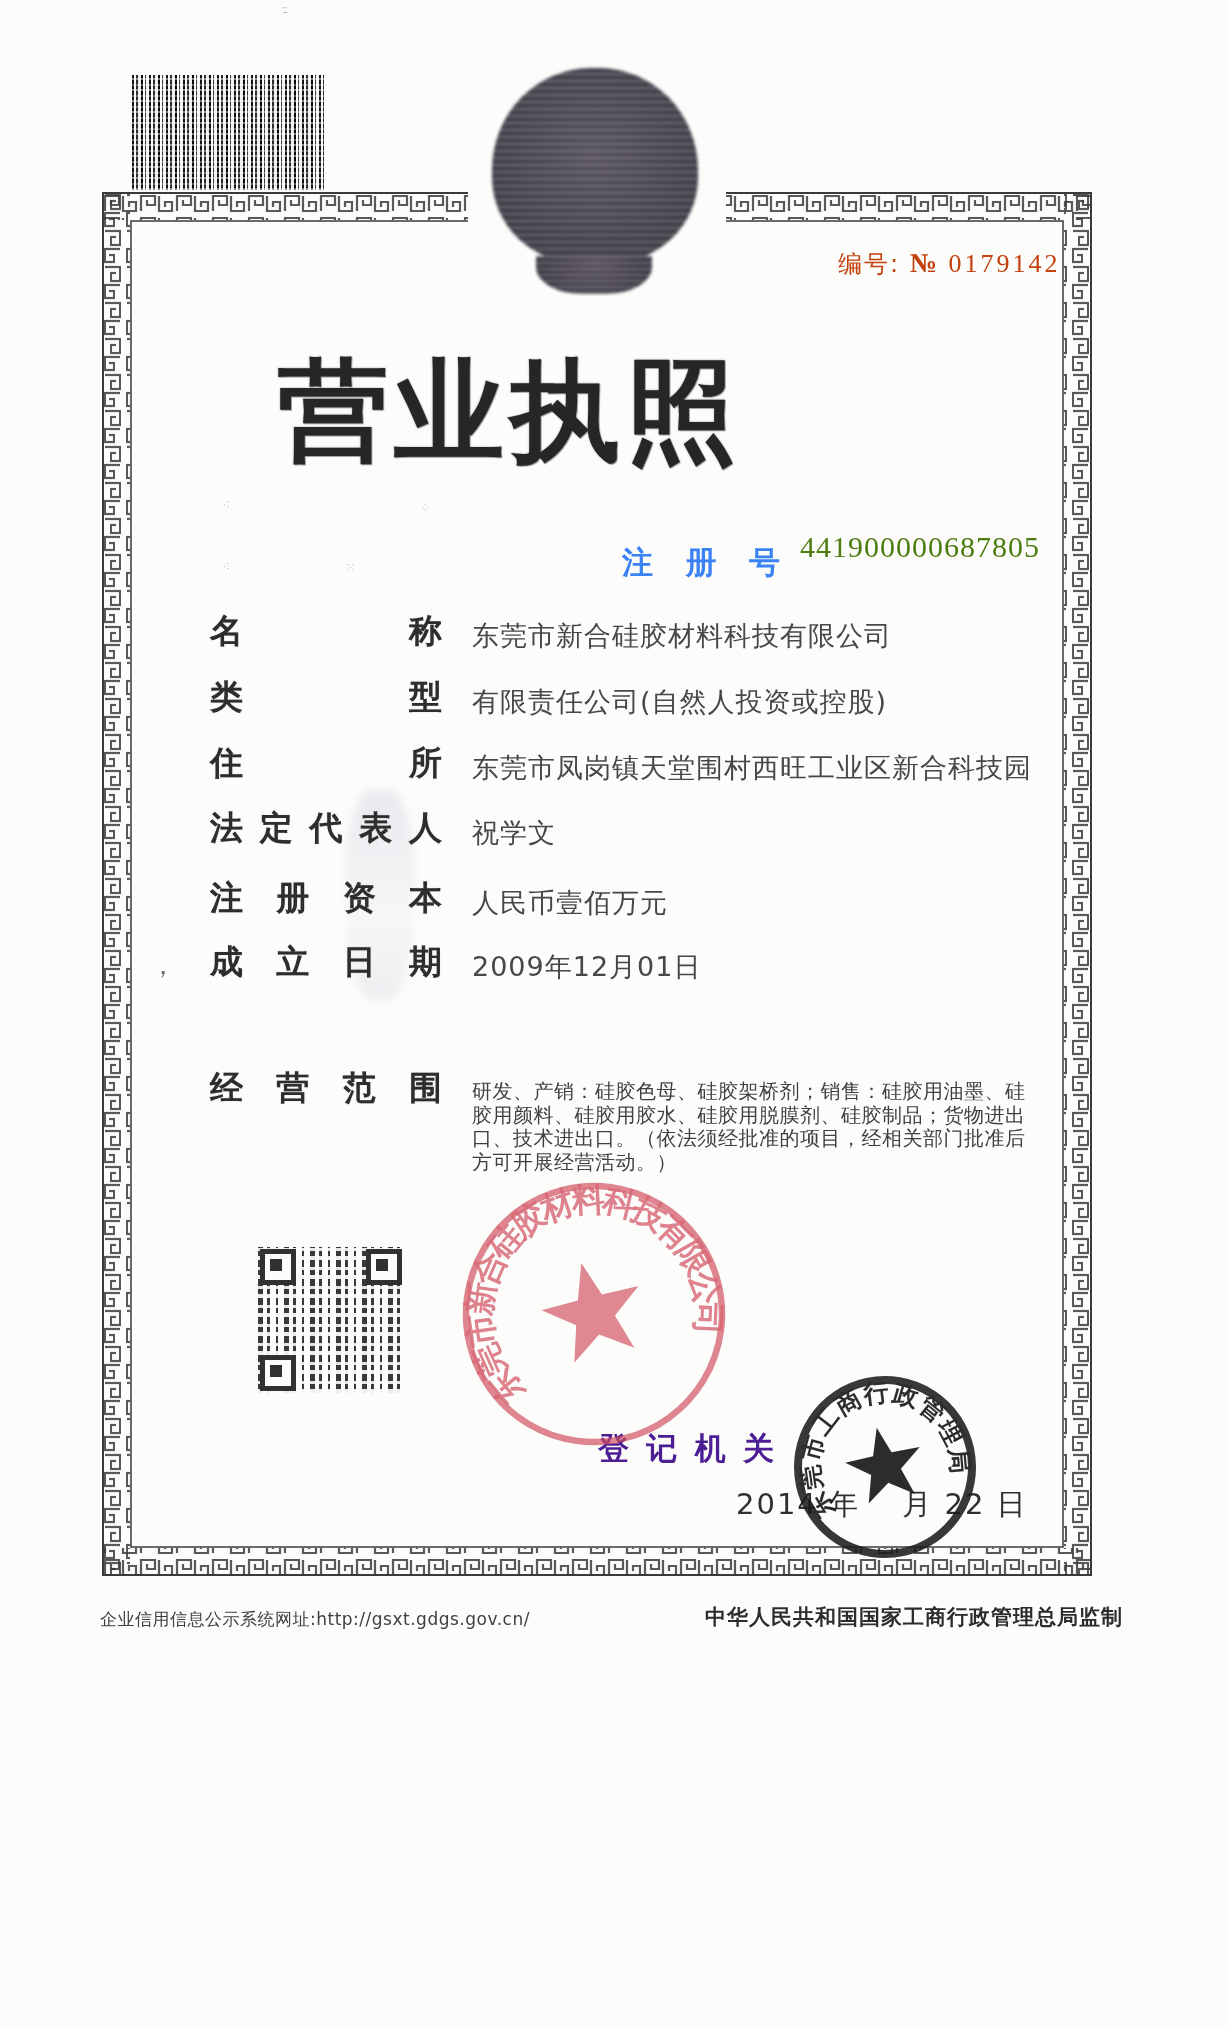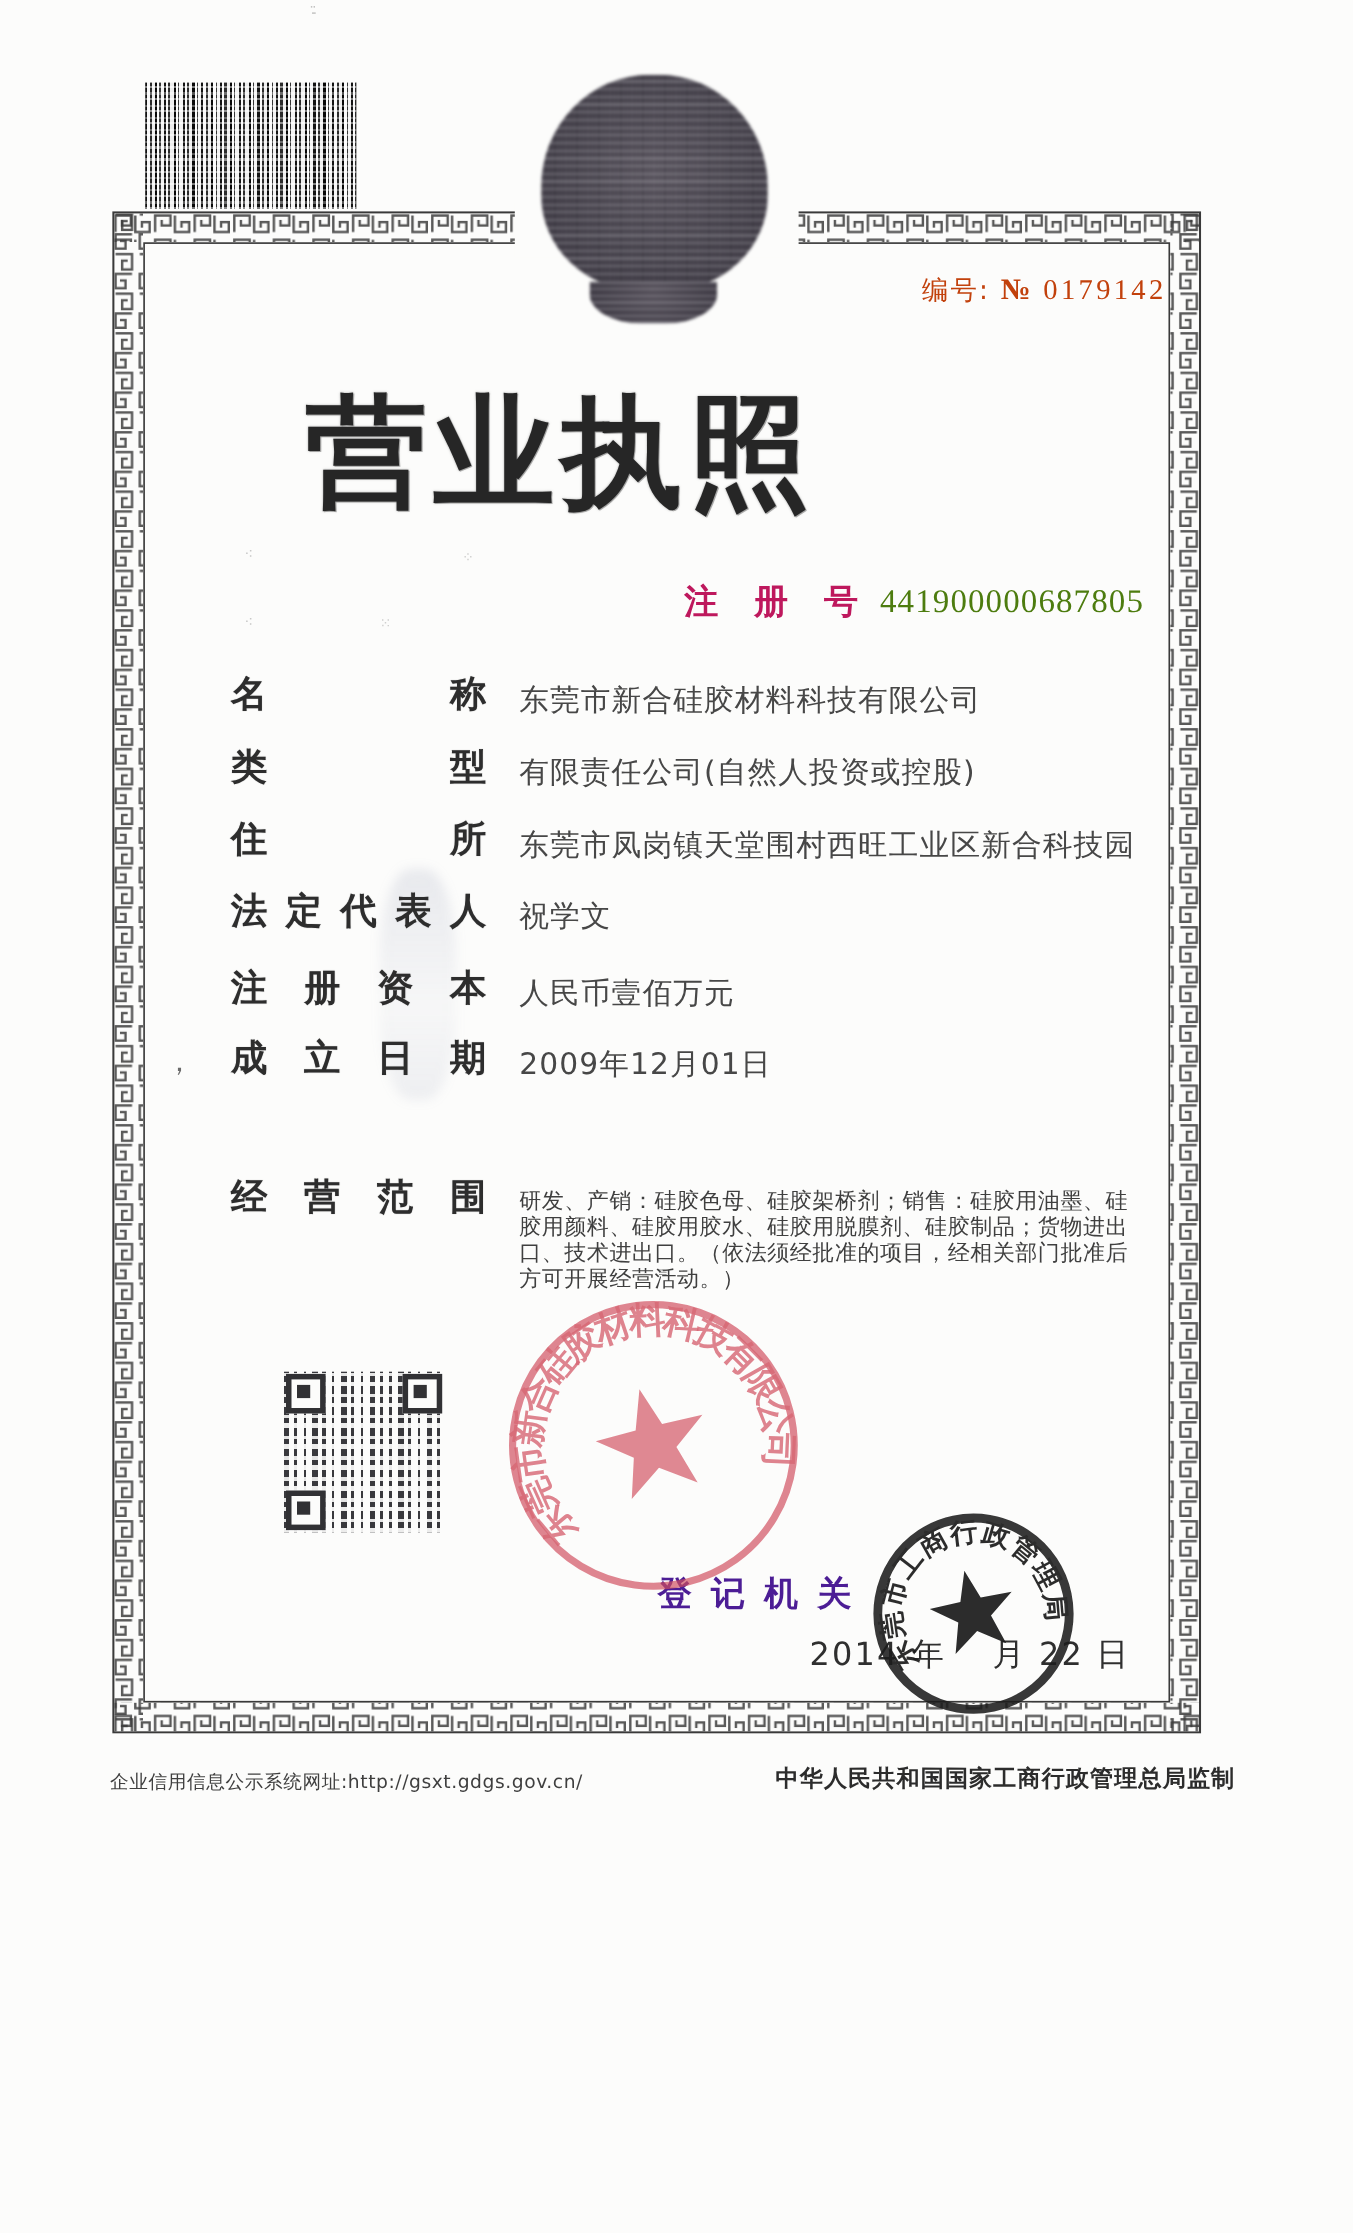--- a/index.html
+++ b/index.html
@@ -43,22 +43,22 @@
   }
   .serial .nosign{font-family:"Liberation Serif", serif; font-weight:bold; font-size:27px;}
   .serial .snum{font-family:"Liberation Serif", serif; font-size:26px; letter-spacing:3px;}
   .title{
     position:absolute; left:278px; top:338px; z-index:4;
     font-size:110px; font-weight:900; letter-spacing:6px; color:#262626;
     text-shadow:0 0 2px rgba(70,70,70,.55), 1px 1px 0 rgba(50,50,50,.35);
     white-space:nowrap;
   }
   .reg-label{
-    position:absolute; left:622px; top:526px; width:158px; z-index:4;
-    font-size:31px; font-weight:700; color:#be185d;
+    position:absolute; left:622px; top:542px; width:158px; z-index:4;
+    font-size:31px; font-weight:700; color:#3b82f6;
     text-align:justify; text-align-last:justify;
   }
   .reg-value{
     position:absolute; left:800px; top:530px; z-index:4;
     font-family:"Liberation Serif", serif; font-size:30px; color:#4d7c0f; letter-spacing:1px;
   }
   
   .row{position:absolute; left:210px; width:860px; display:flex; align-items:flex-start; z-index:4;}
   .flabel{
     flex:0 0 232px; font-size:33px; font-weight:700; color:#2d2d2d;

